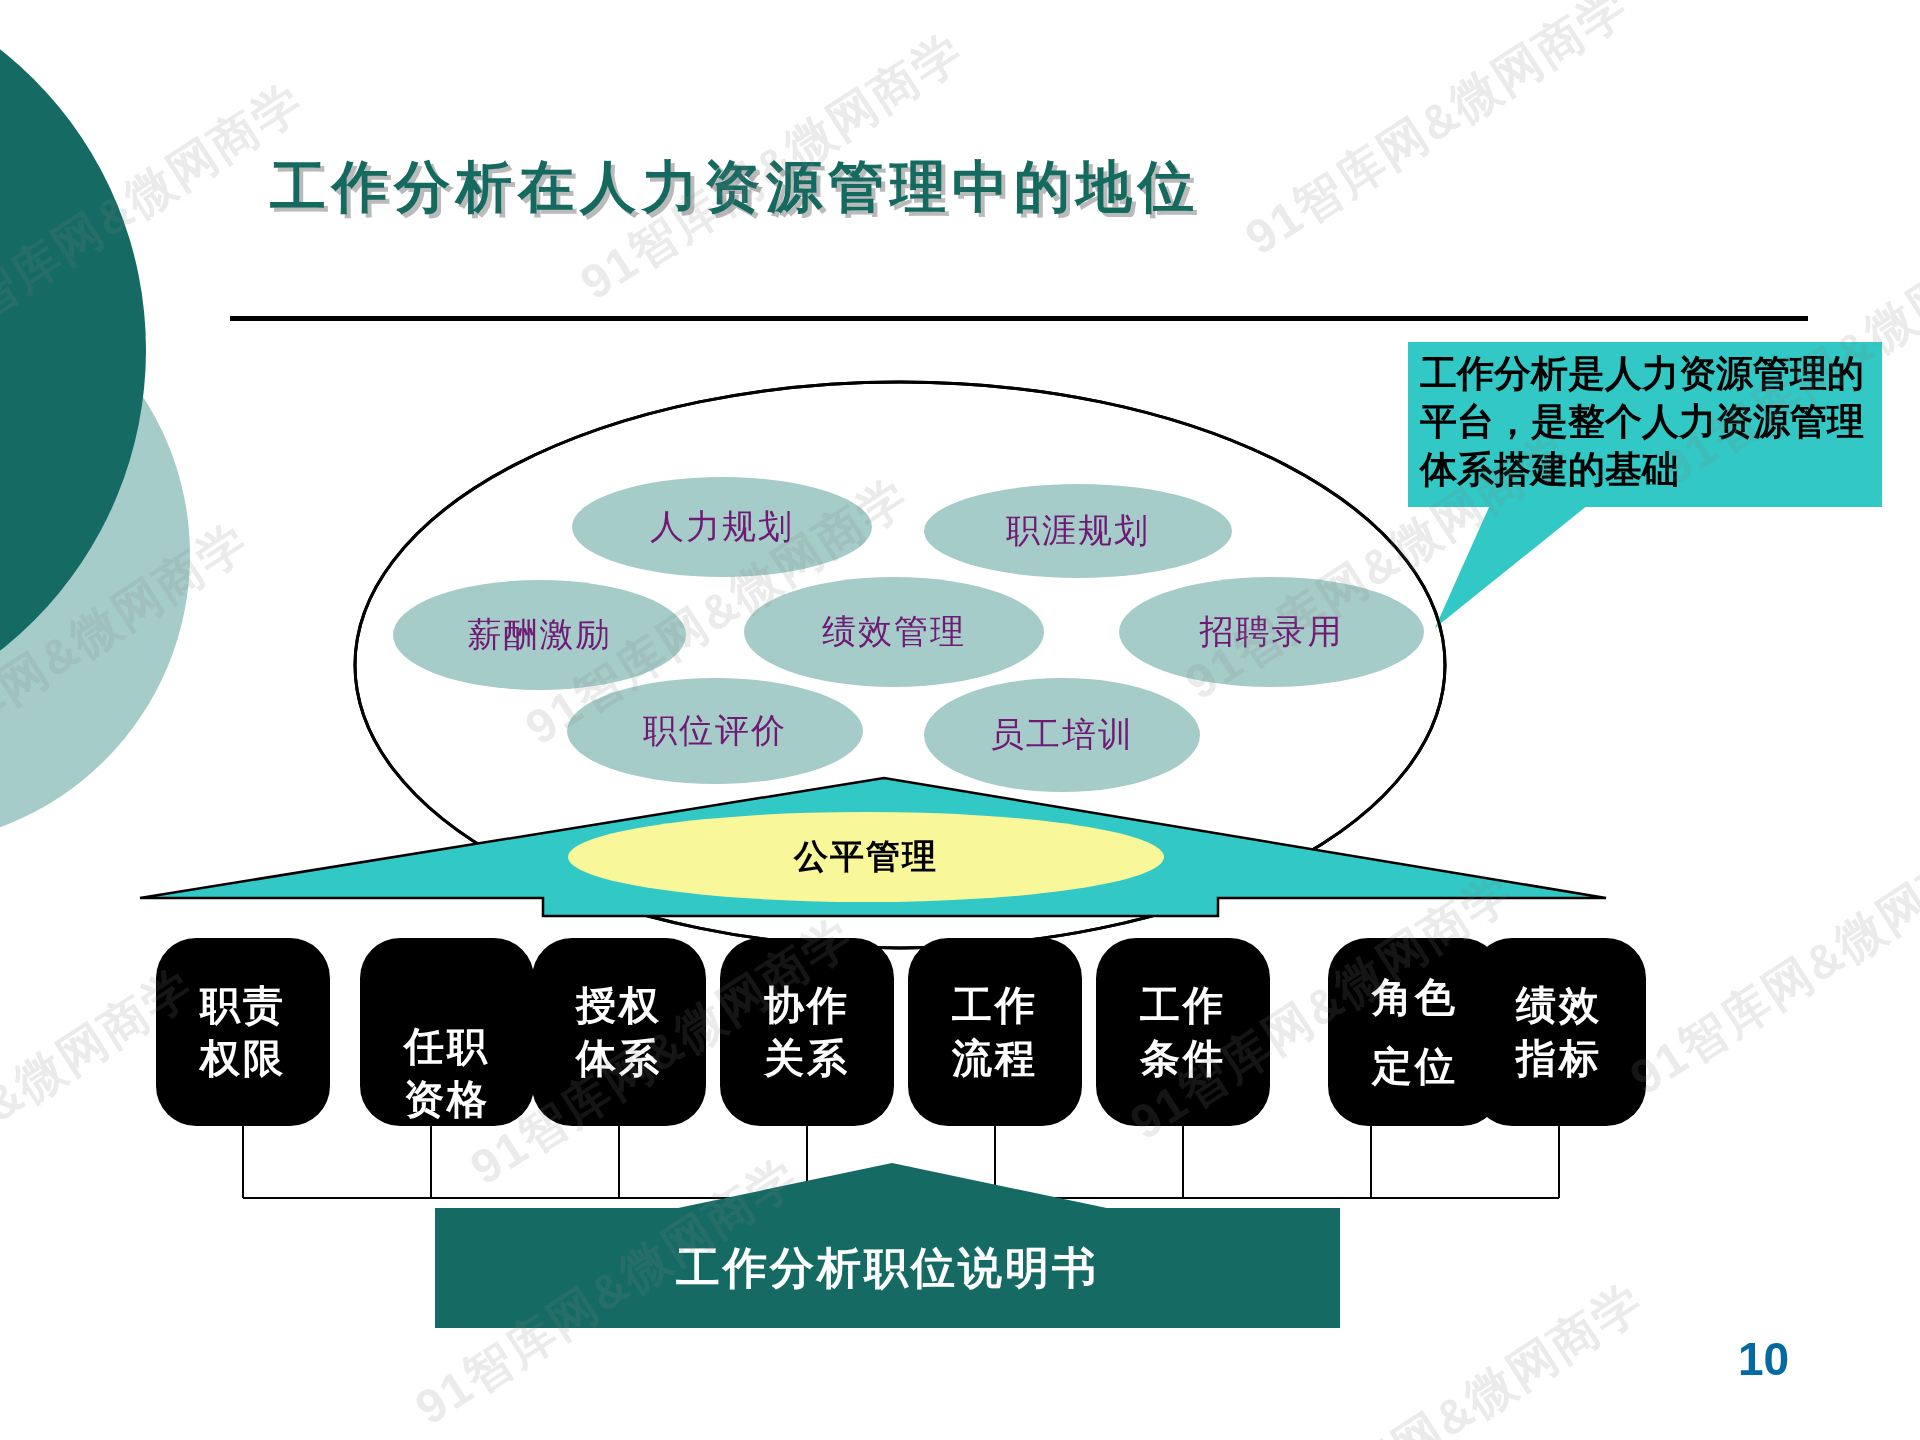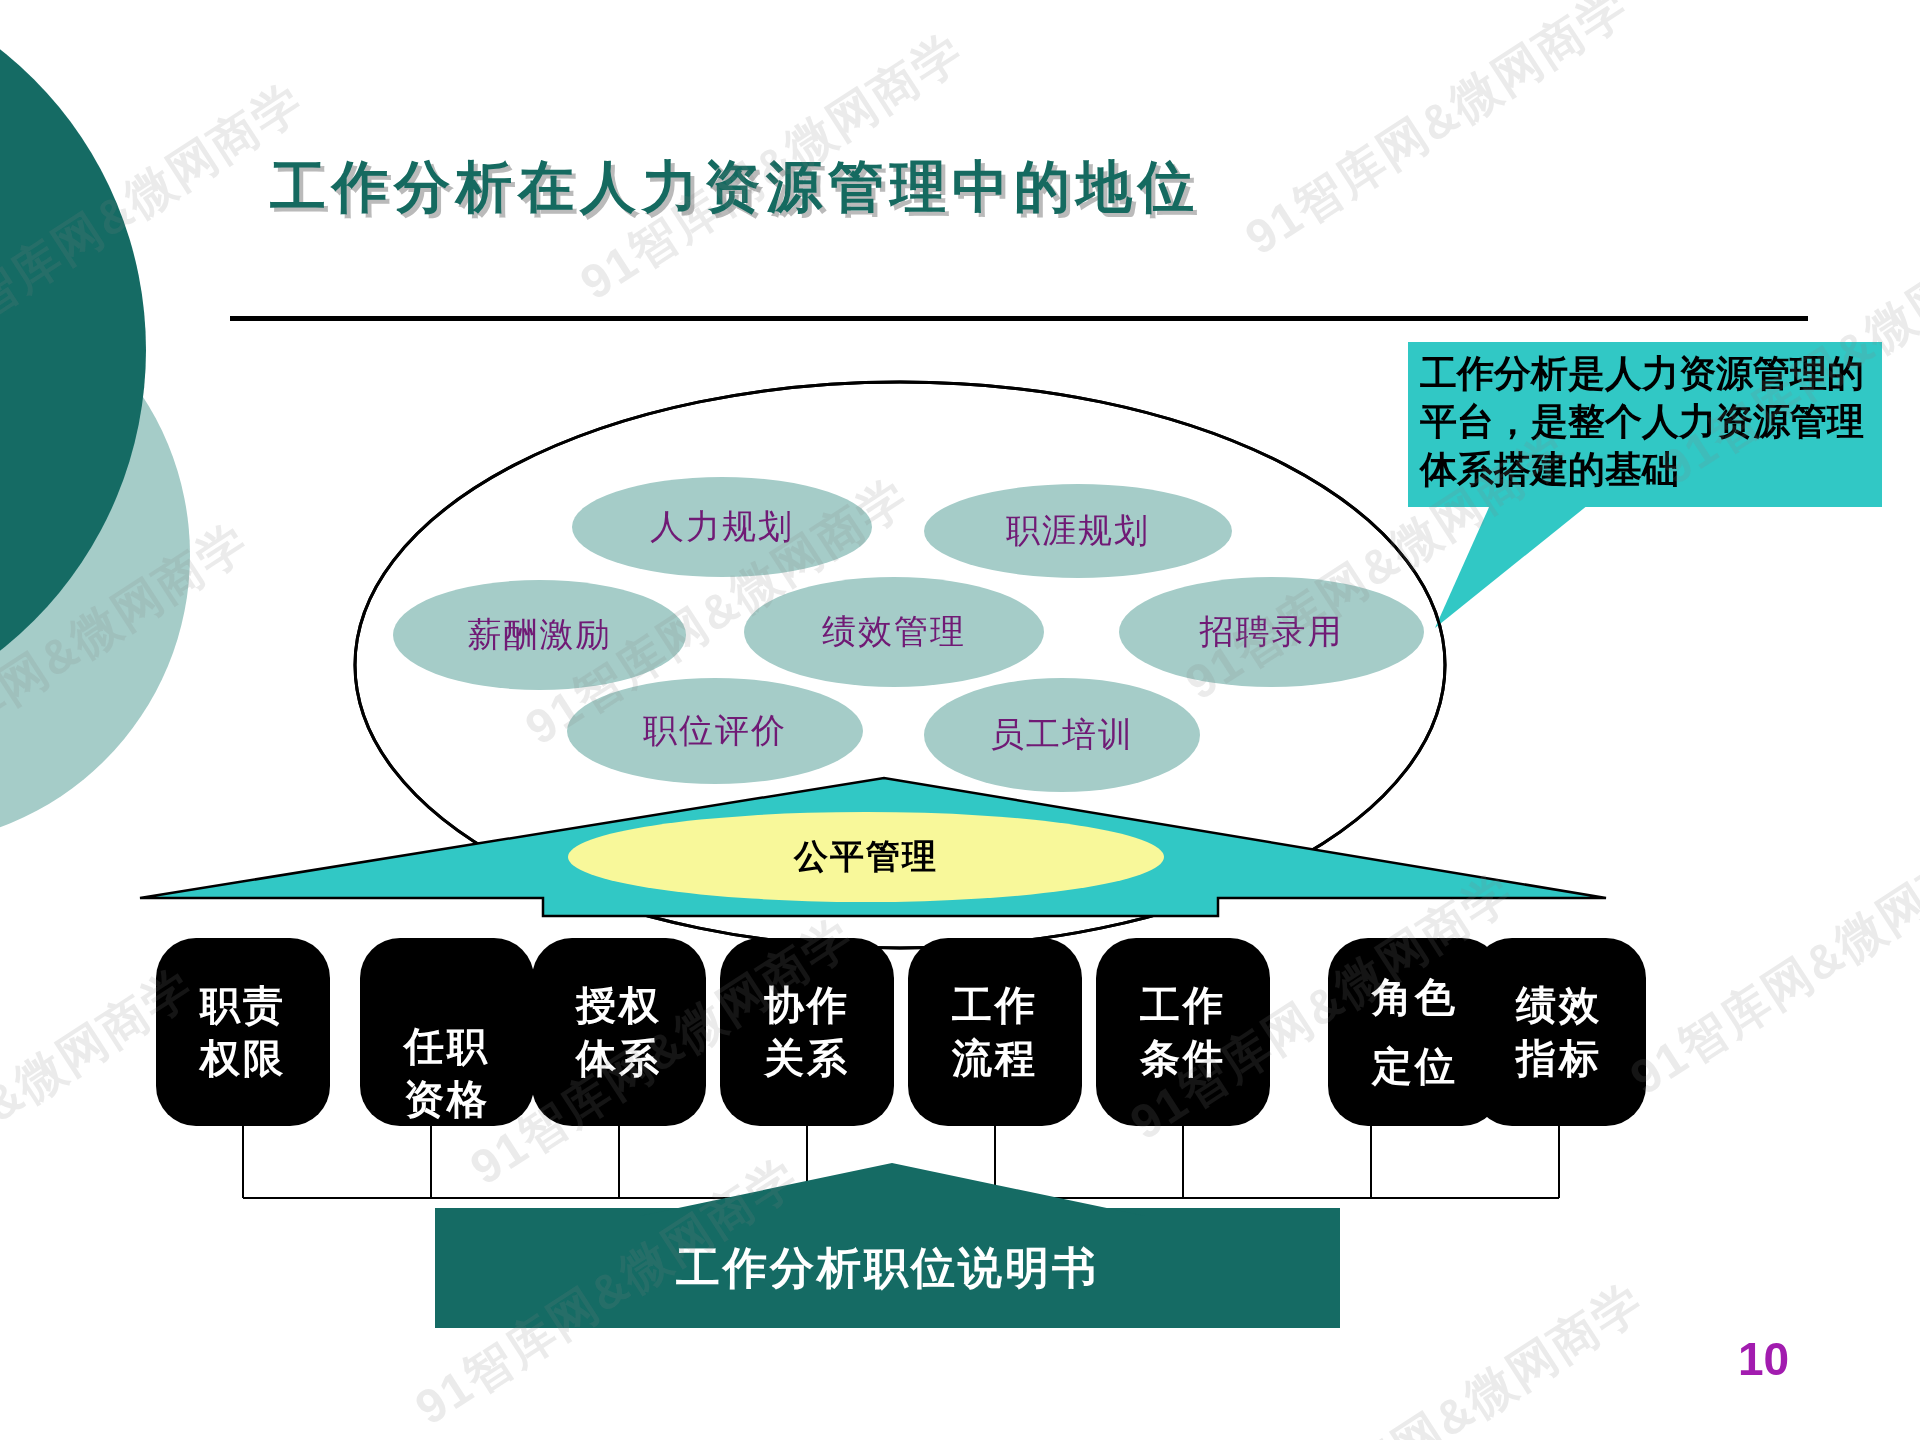--- a/index.html
+++ b/index.html
@@ -56,21 +56,21 @@
     color:#fff;font-size:44px;font-weight:bold;letter-spacing:3px;
     font-family:"Liberation Serif","DejaVu Serif",serif;
   }
   .notch{height:9px;top:1204px;background:#fff;}
   #bar-arrow{
     left:640px;top:1163px;width:505px;height:53px;background:#156B64;
     clip-path:polygon(49.9% 0,100% 100%,0 100%);
   }
   
   #pagenum{
-    left:1738px;top:1332px;font-size:46px;font-weight:bold;color:#a21caf;
+    left:1738px;top:1332px;font-size:46px;font-weight:bold;color:#0369a1;
     font-family:"Liberation Sans","DejaVu Sans",sans-serif;
   }
   
   .wm{
     position:absolute;white-space:nowrap;
     font-size:48px;font-weight:600;letter-spacing:2px;
     color:rgba(130,130,130,0.16);
     transform:rotate(-33deg);transform-origin:center;
     pointer-events:none;z-index:50;
     font-family:"Liberation Sans","DejaVu Sans",sans-serif;

